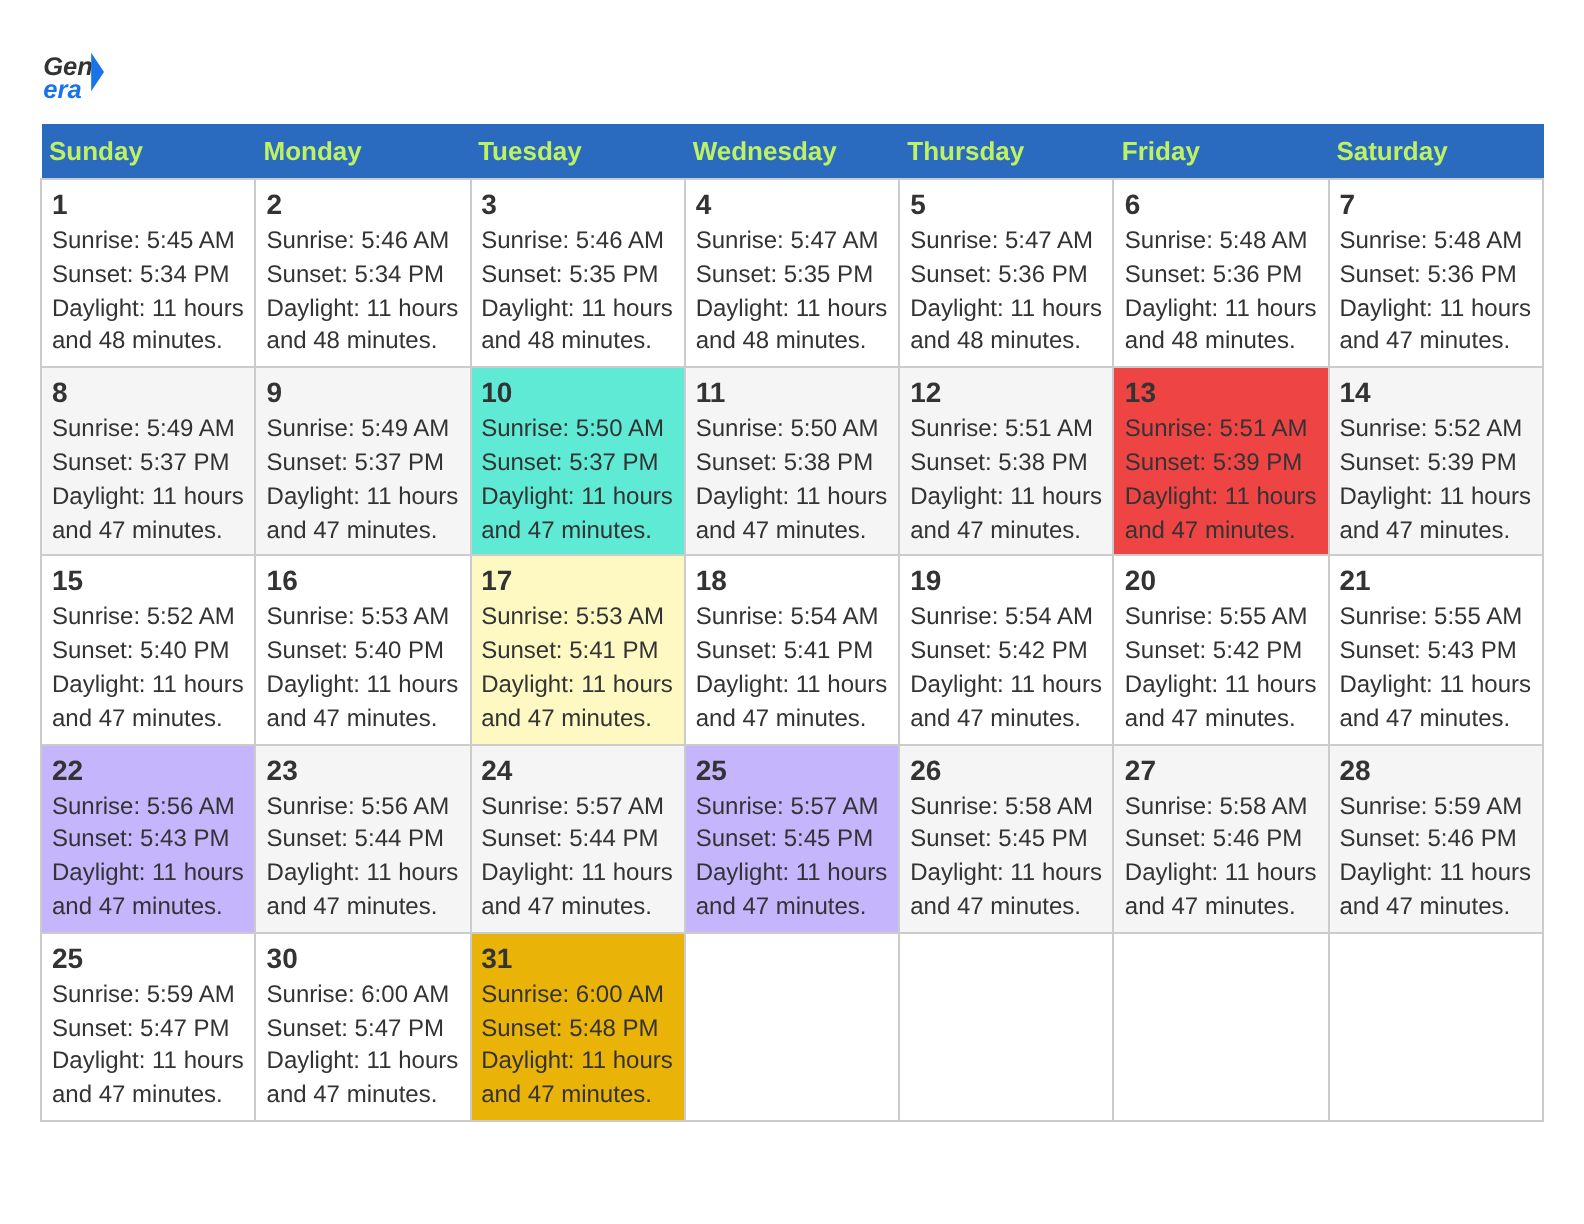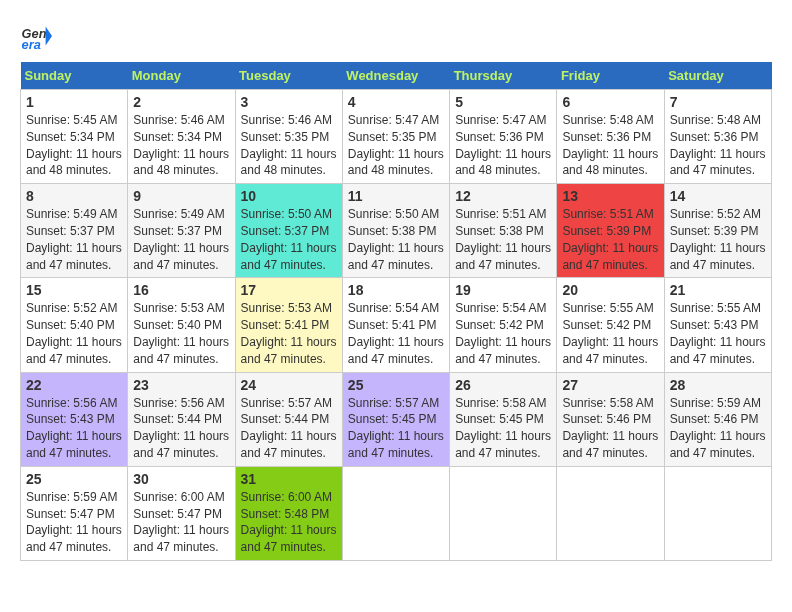--- a/index.html
+++ b/index.html
@@ -244,21 +244,21 @@
       </tr>
       <tr>
         <td style="background: rgb(255, 255, 255);">
           <span class="day-number">25</span>
           <span class="cell-text">Sunrise: 5:59 AM<br>Sunset: 5:47 PM<br>Daylight: 11 hours and 47 minutes.</span>
         </td>
         <td style="background: rgb(255, 255, 255);">
           <span class="day-number">30</span>
           <span class="cell-text">Sunrise: 6:00 AM<br>Sunset: 5:47 PM<br>Daylight: 11 hours and 47 minutes.</span>
         </td>
-        <td style="background: #84cc16;">
+        <td style="background: #eab308;">
           <span class="day-number">31</span>
           <span class="cell-text">Sunrise: 6:00 AM<br>Sunset: 5:48 PM<br>Daylight: 11 hours and 47 minutes.</span>
         </td>
         <td class="empty-cell"></td>
         <td class="empty-cell"></td>
         <td class="empty-cell"></td>
         <td class="empty-cell"></td>
       </tr>
     </tbody>
 </table>

